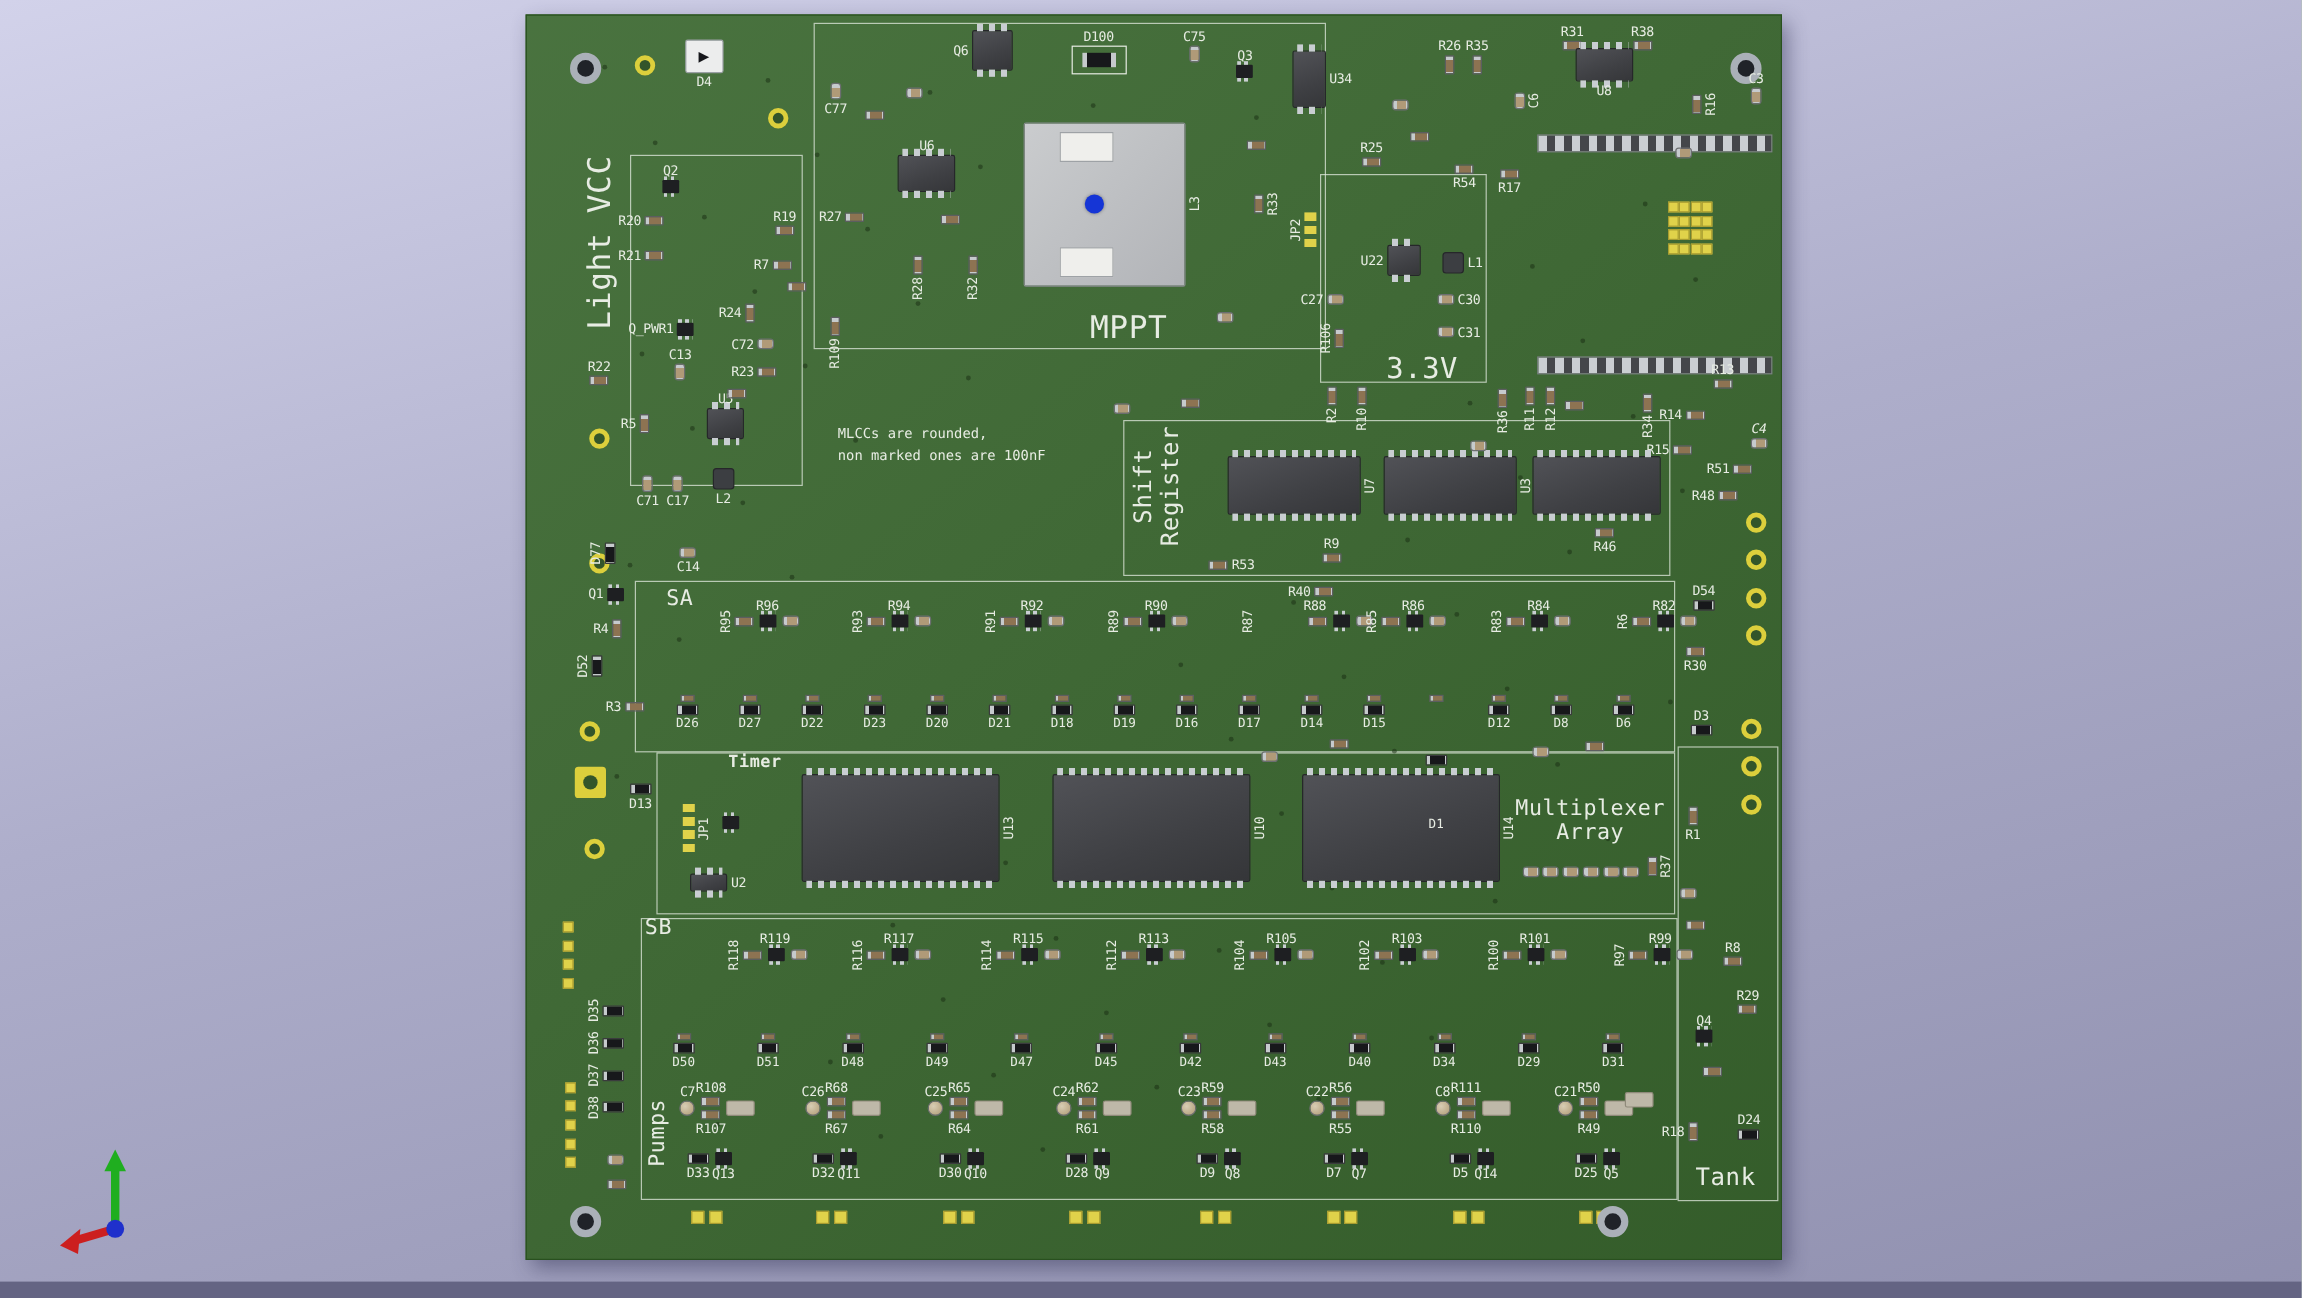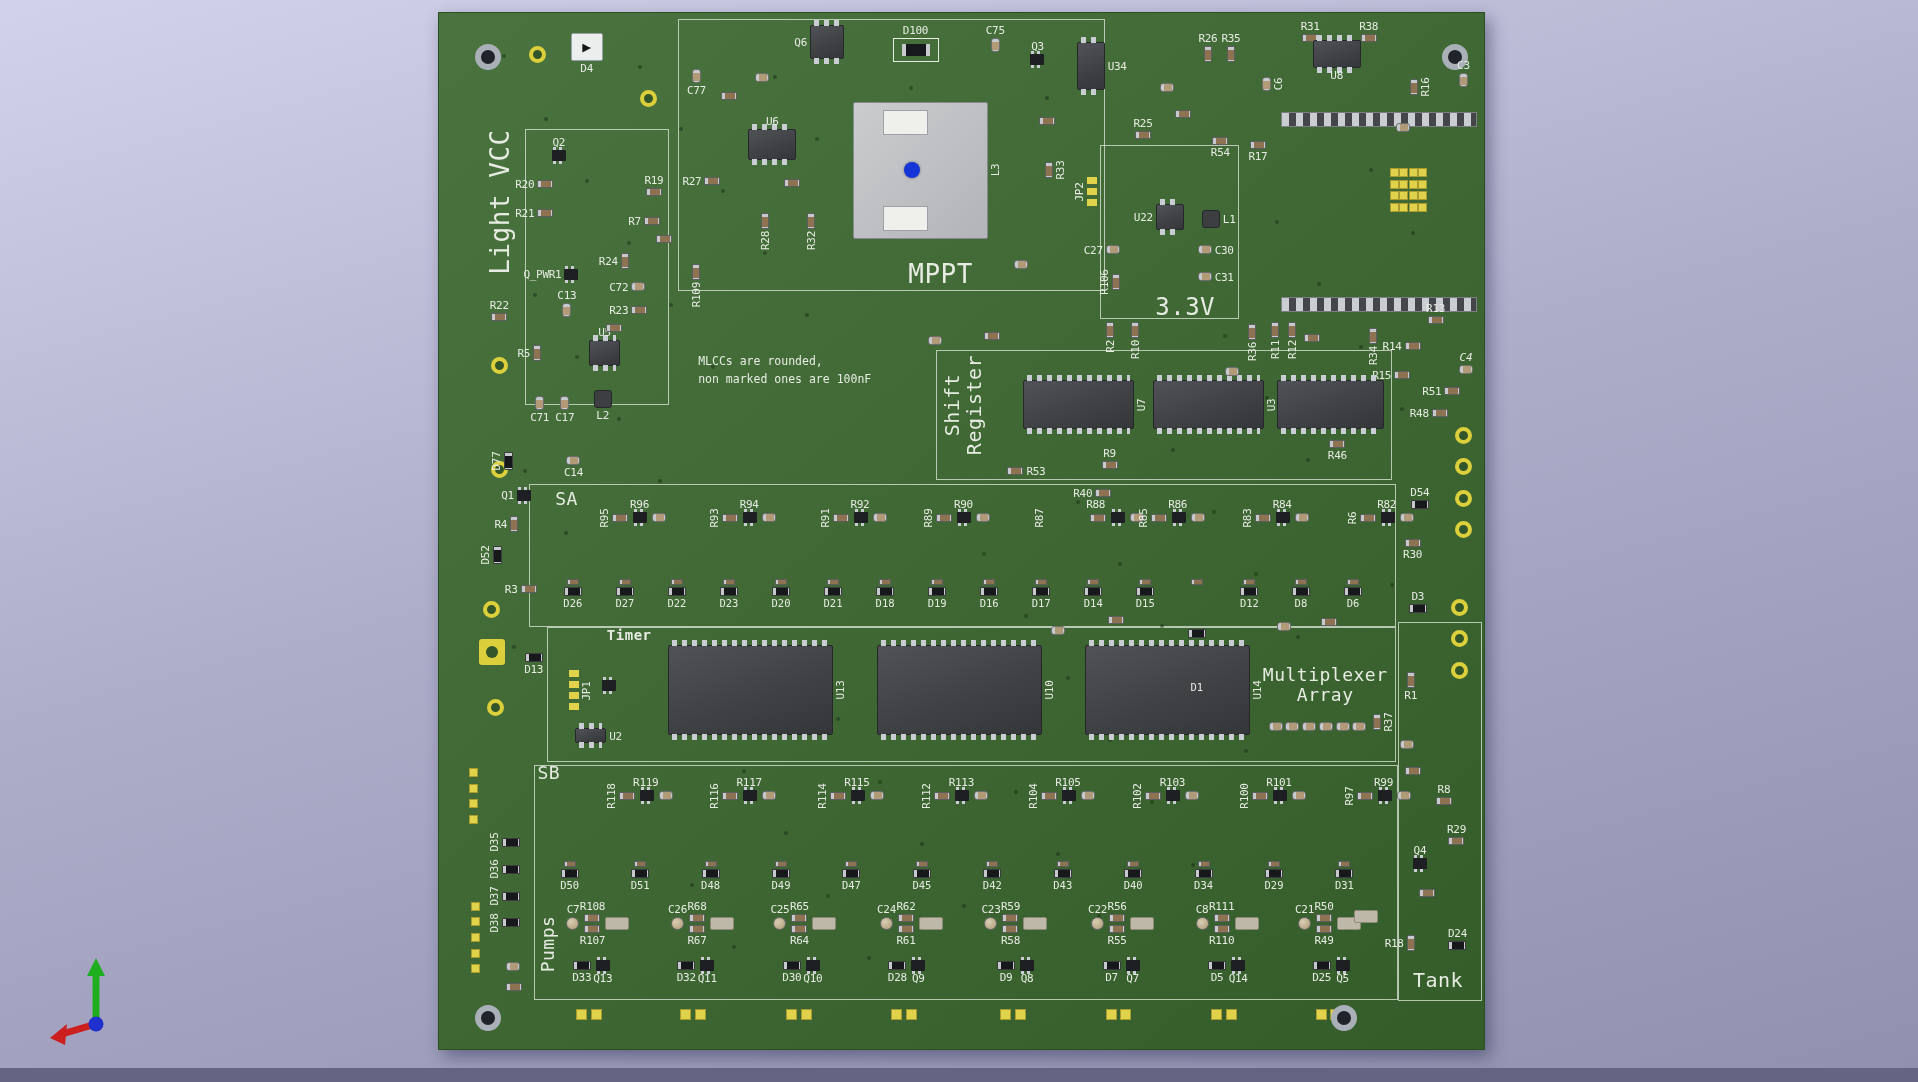--- a/index.html
+++ b/index.html
@@ -311,21 +311,21 @@
         <span class="ref lp-b">L2</span>
       </div>
       <div class="part" style="left: 12.2%; top: 42.8%;">
         <div class="pbody cap"></div>
         <span class="ref lp-b">C14</span>
       </div>
       <div class="part" style="left: 6.2%; top: 42.4%;">
         <div class="pbody diodev"></div>
         <span class="ref lp-lv">D77</span>
       </div>
-      <div class="part" style="left: 6.4%; top: 46%; margin-left: 11px;">
+      <div class="part" style="left: 6.4%; top: 46%;">
         <div class="pbody sot"></div>
         <span class="ref lp-l">Q1</span>
       </div>
       <div class="part" style="left: 6.8%; top: 48.6%;">
         <div class="pbody resv"></div>
         <span class="ref lp-l">R4</span>
       </div>
       <div class="part" style="left: 5.2%; top: 51.4%;">
         <div class="pbody diodev"></div>
         <span class="ref lp-lv">D52</span>

